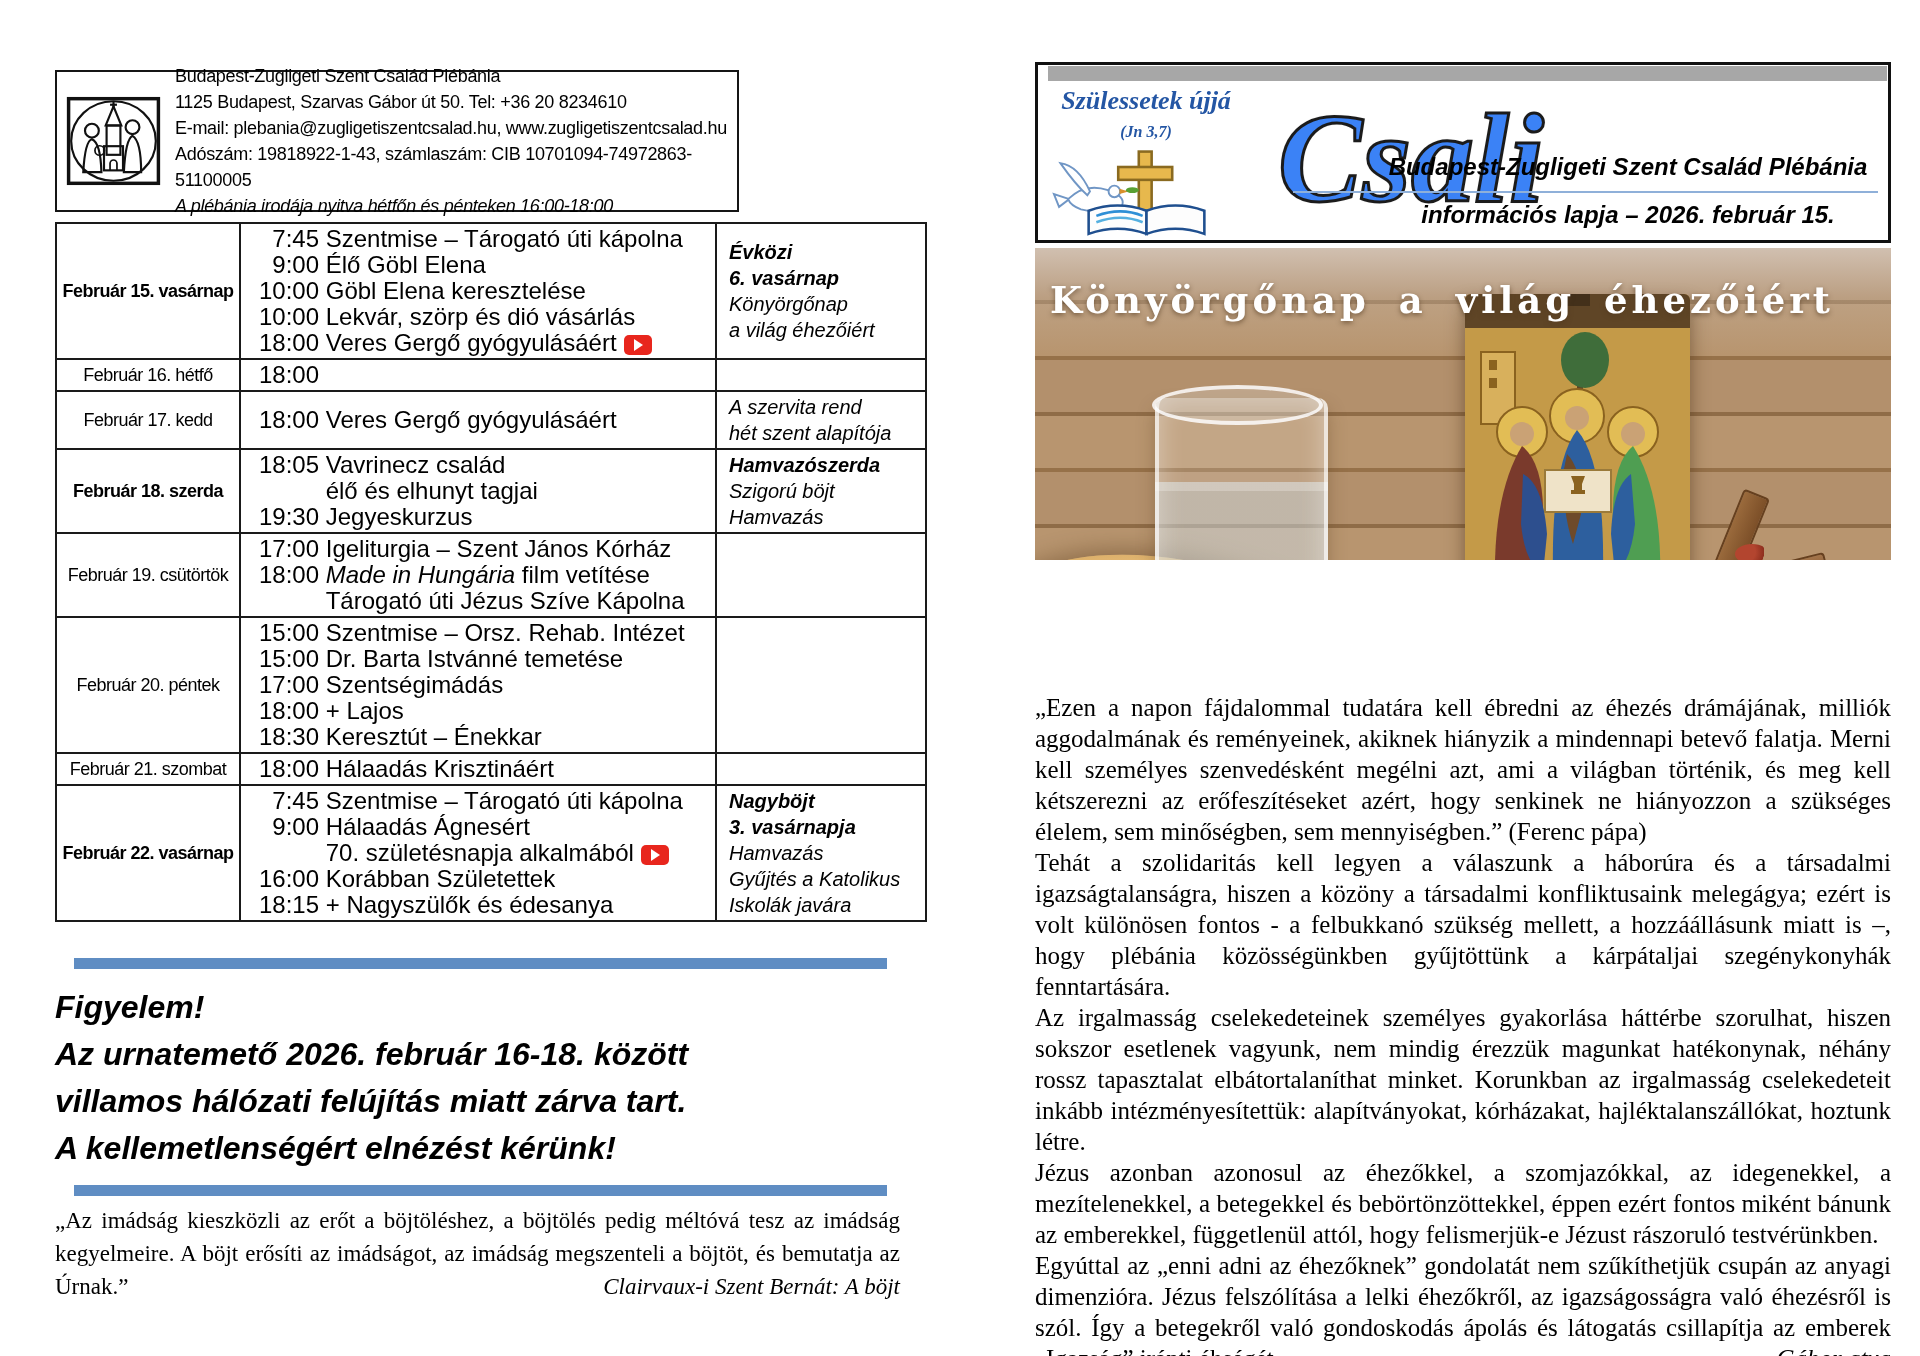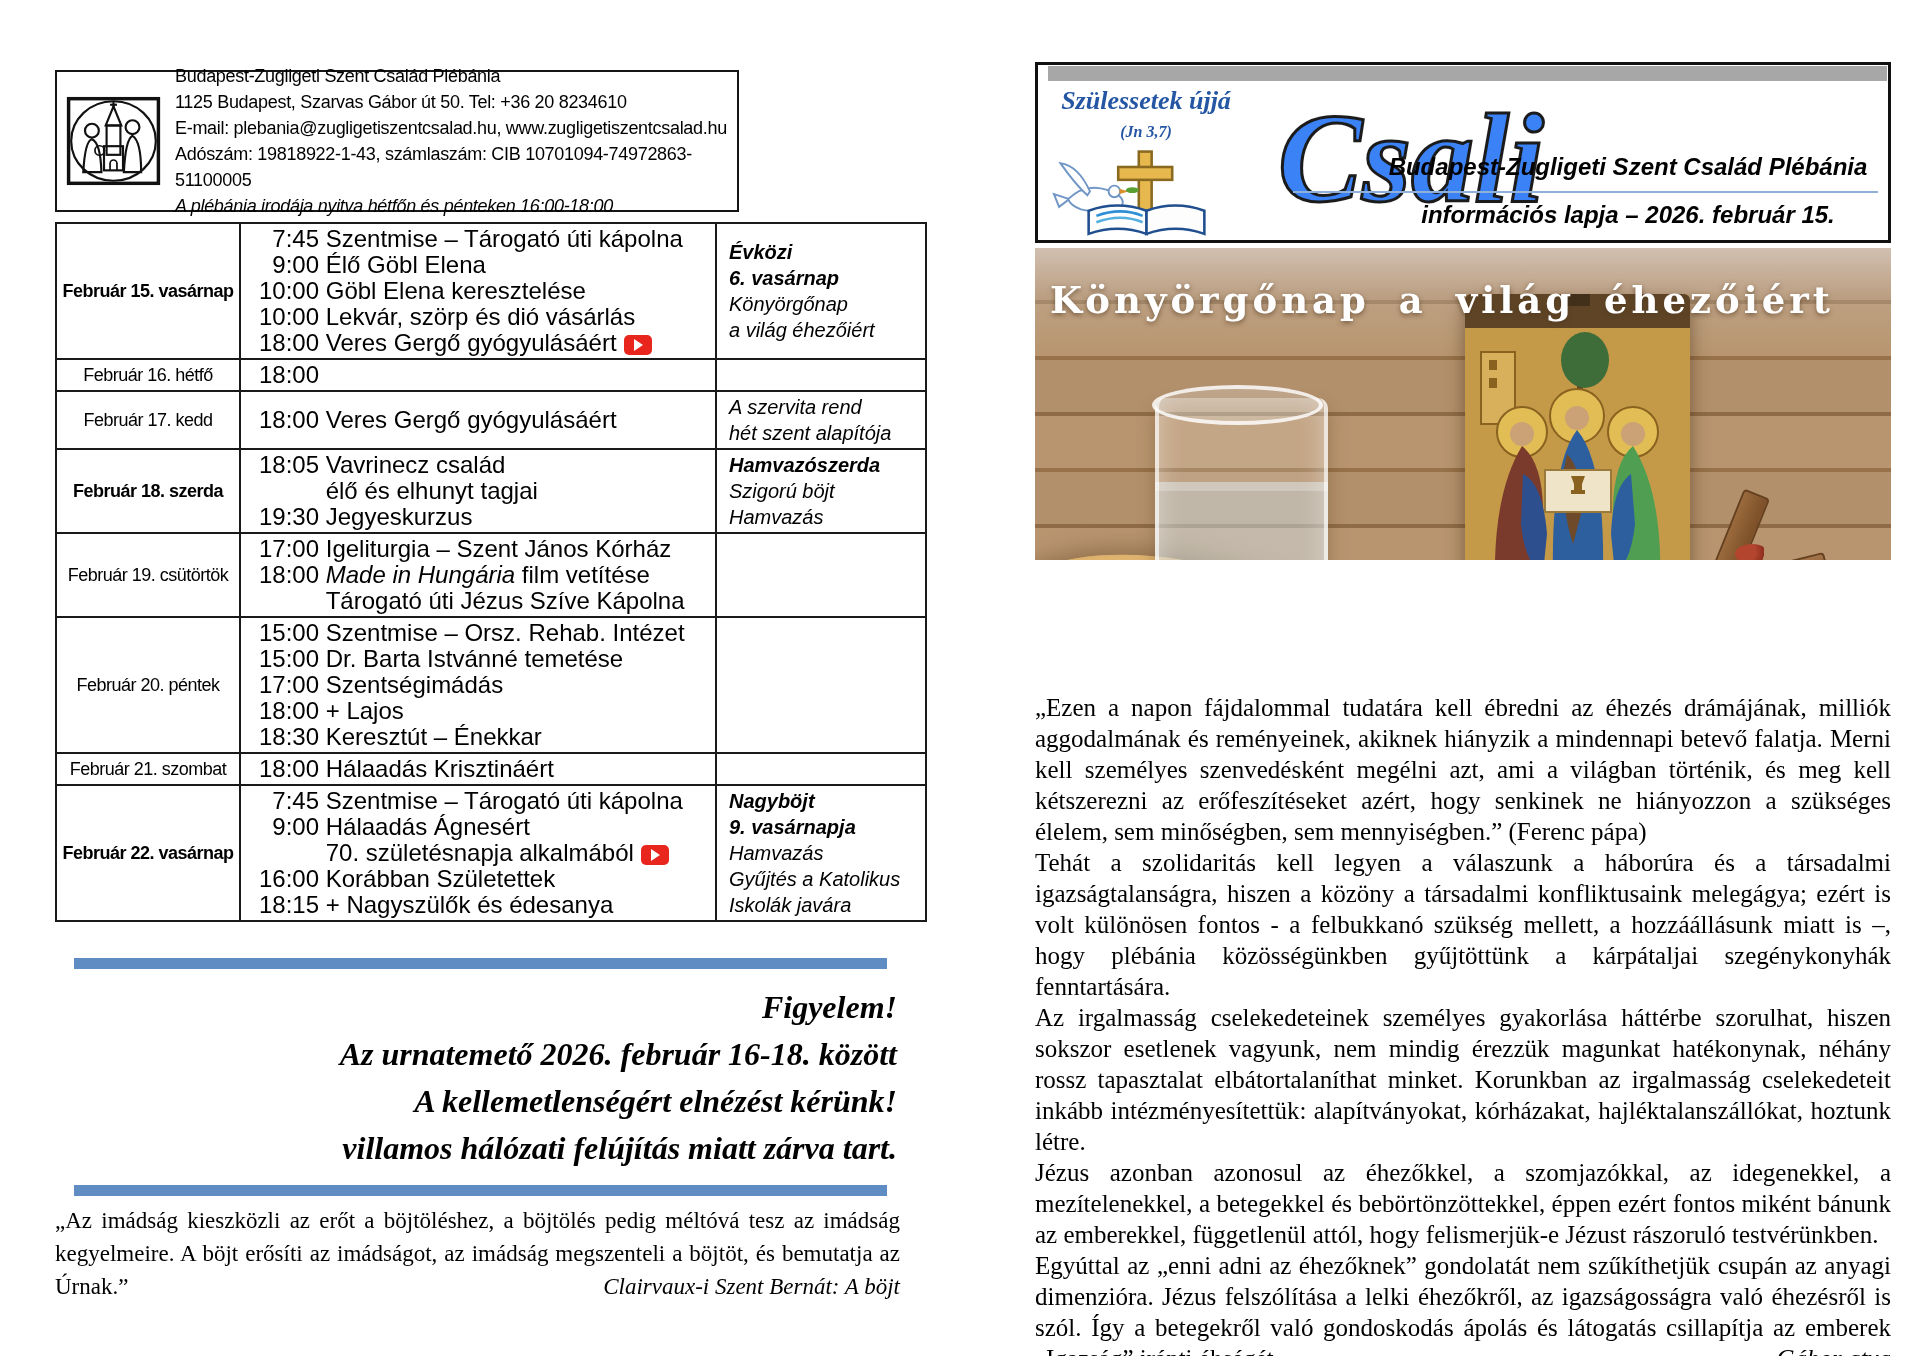--- a/index.html
+++ b/index.html
@@ -26,22 +26,22 @@
   .ev{font-size:24px;line-height:26px;white-space:pre-wrap;}
   .note-line{font-size:20px;line-height:26px;}
   .note-line.bi{font-weight:bold;font-style:italic;}
   .note-line.i{font-style:italic;}
   .yt-icon{display:inline-block;width:28px;height:20px;background:#e8261d;border-radius:5px;
            position:relative;vertical-align:-4px;margin-left:7px;cursor:pointer;}
   .yt-icon::after{content:"";position:absolute;left:10px;top:4px;width:0;height:0;
                   border-left:9px solid #fff;border-top:6px solid transparent;border-bottom:6px solid transparent;}
 
   
-  .notice{position:absolute;top:958px;left:0;width:842px;text-align:right;
-          font-family:Liberation Serif, serif;}
+  .notice{position:absolute;top:958px;left:0;width:842px;text-align:left;
+          font-family:Liberation Sans, sans-serif;}
   .notice-bar{height:11px;background:#5f8dc3;margin:0 10px 0 19px;}
   .notice-text{padding:15px 0 13px;font-size:32px;font-weight:bold;font-style:italic;line-height:47px;}
 
   
   .quote{position:absolute;top:1204px;left:0;width:845px;font-family:"Liberation Serif",serif;
          font-size:23px;line-height:33px;text-align:justify;}
   .quote-attr{float:right;font-style:italic;}
 
   
   .rheader{position:absolute;top:62px;left:0;width:850px;height:175px;border:3px solid #111;background:#fff;}
@@ -203,36 +203,36 @@
           <td class="c-date b">Február 22. vasárnap</td>
           <td class="c-events">
             <div class="ev">  7:45 Szentmise – Tárogató úti kápolna</div>
             <div class="ev">  9:00 Hálaadás Ágnesért</div>
             <div class="ev">          70. születésnapja alkalmából<span class="yt-icon"></span></div>
             <div class="ev">16:00 Korábban Születettek</div>
             <div class="ev">18:15 + Nagyszülők és édesanya</div>
           </td>
           <td class="c-note">
             <div class="note-line bi">Nagyböjt</div>
-            <div class="note-line bi">9. vasárnapja</div>
+            <div class="note-line bi">3. vasárnapja</div>
             <div class="note-line i">Hamvazás</div>
             <div class="note-line i">Gyűjtés a Katolikus</div>
             <div class="note-line i">Iskolák javára</div>
           </td>
         </tr>
       </tbody>
   </table>
 
   <div class="notice">
     <div class="notice-bar"></div>
     <div class="notice-text">
         <div>Figyelem!</div>
         <div>Az urnatemető 2026. február 16-18. között</div>
+        <div>villamos hálózati felújítás miatt zárva tart.</div>
         <div>A kellemetlenségért elnézést kérünk!</div>
-        <div>villamos hálózati felújítás miatt zárva tart.</div>
       </div>
     <div class="notice-bar"></div>
   </div>
 
   <div class="quote">
     <span>„Az imádság kieszközli az erőt a böjtöléshez, a böjtölés pedig méltóvá tesz az imádság kegyelmeire. A böjt erősíti az imádságot, az imádság megszenteli a böjtöt, és bemutatja az Úrnak.” </span>
     <span class="quote-attr">Clairvaux-i Szent Bernát: A böjt</span>
   </div>
 </div>
 

